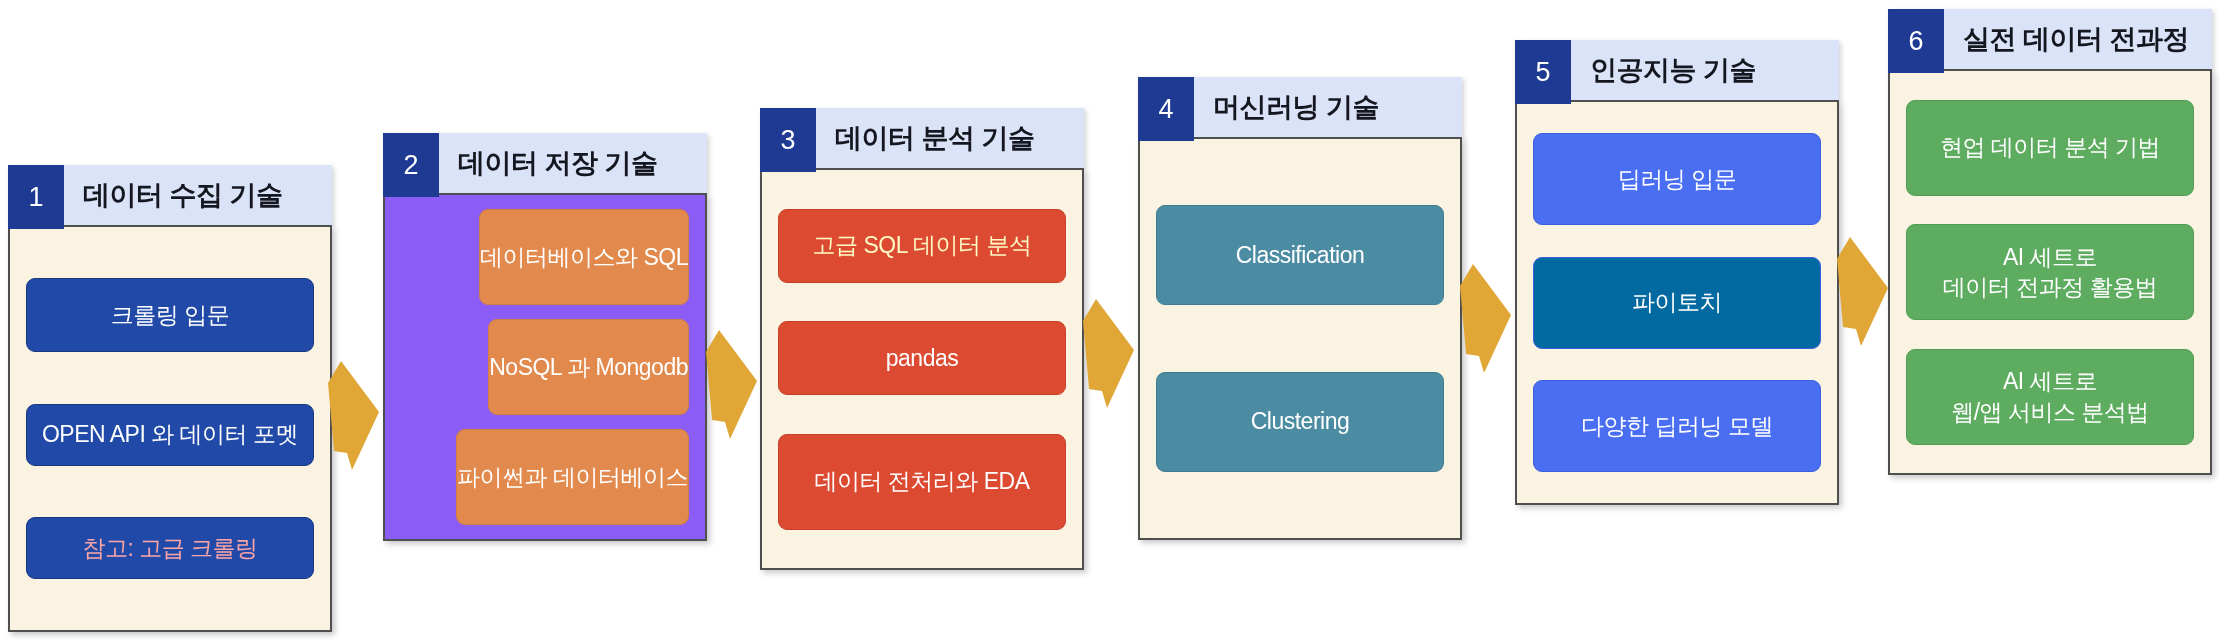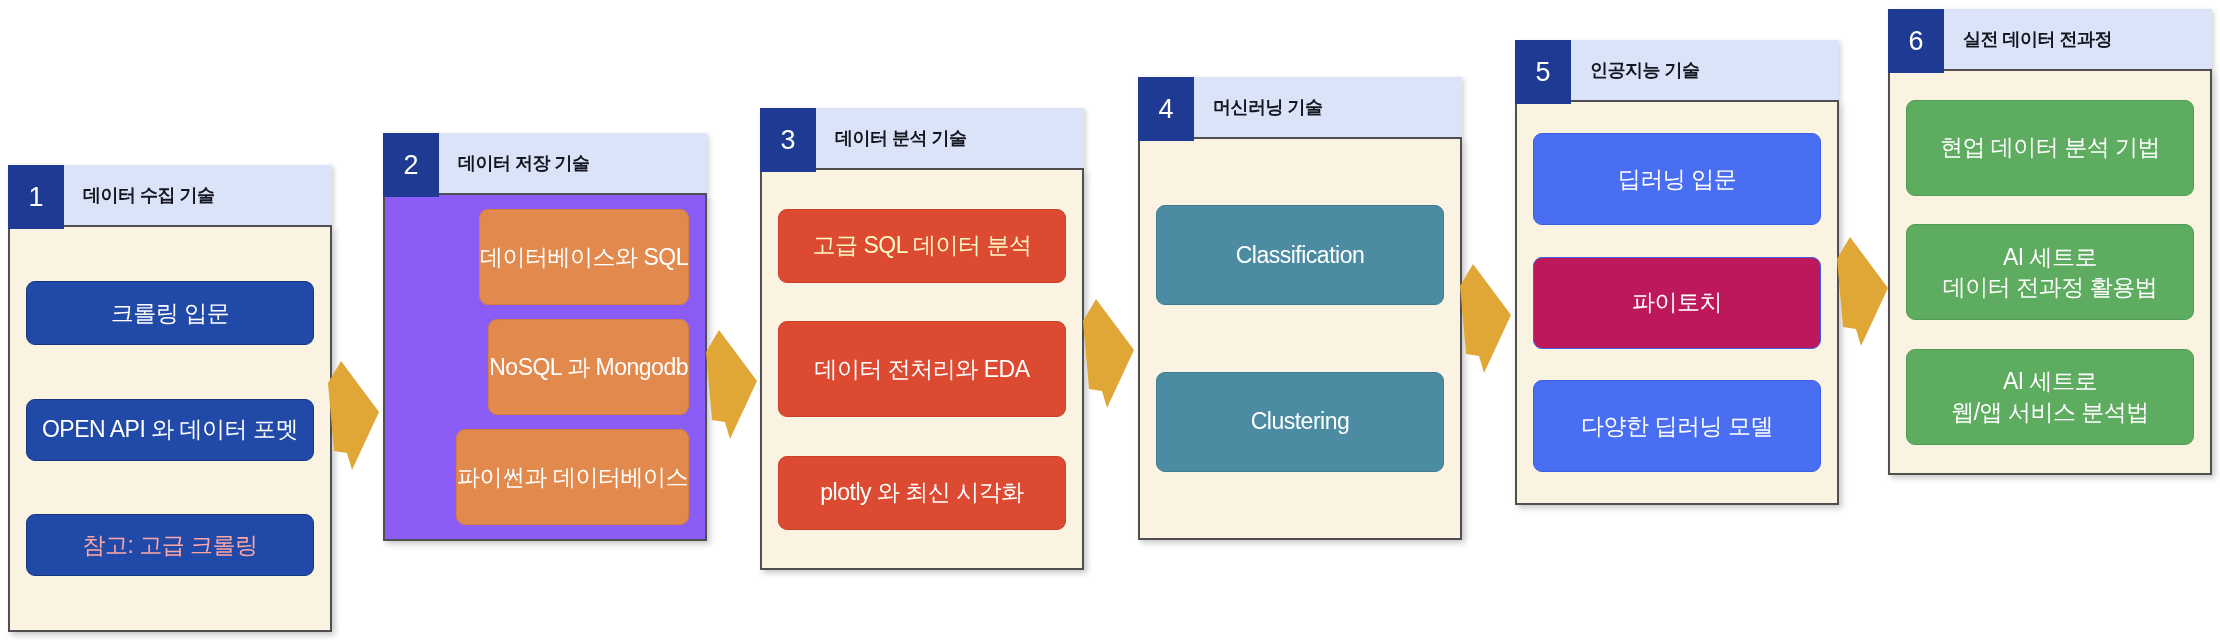--- a/index.html
+++ b/index.html
@@ -20,21 +20,21 @@
     width:56px;height:64px;
     color:#ffffff;
     display:flex;align-items:center;justify-content:center;
     font-size:27px;font-weight:500;
   }
   .title-bar{
     flex:1;height:60px;
     display:flex;align-items:center;
     padding-left:19px;
     color:#14171f;
-    font-size:18px;font-weight:700;
+    font-size:27px;font-weight:700;
     letter-spacing:-0.5px;
   }
   .panel-body{
     border:2px solid #4f4f4f;
     display:flex;flex-direction:column;
     justify-content:space-evenly;
     padding:0 16px;
     box-shadow:3px 3px 6px rgba(0,0,0,0.22);
   }
   .course-item{
@@ -52,21 +52,21 @@
 </head>
 <body>
 
 <div id="canvas">
     <div class="panel" style="left: 8px; top: 165px;">
       <div class="panel-header">
         <div class="num-box" style="background: rgb(30, 58, 147);">1</div>
         <div class="title-bar" style="background: rgb(219, 227, 248); color: rgb(20, 23, 31);">데이터 수집 기술</div>
       </div>
       <div class="panel-body" style="height: 407px; background: rgb(250, 243, 225); border-color: rgb(79, 79, 79);">
-        <div class="course-item" style="height: 64px; background: rgb(33, 73, 168); border: 1px solid rgb(23, 55, 127); color: rgb(255, 255, 255);">크롤링 입문</div>
+        <div class="course-item" style="height: 74px; background: rgb(33, 73, 168); border: 1px solid rgb(23, 55, 127); color: rgb(255, 255, 255);">크롤링 입문</div>
         <div class="course-item" style="height: 62px; background: rgb(33, 73, 168); border: 1px solid rgb(23, 55, 127); color: rgb(255, 255, 255);">OPEN API 와 데이터 포멧</div>
         <div class="course-item" style="height: 62px; background: rgb(33, 73, 168); border: 1px solid rgb(23, 55, 127); color: #fca5a5;">참고: 고급 크롤링</div>
       </div>
     </div>
     <div class="panel" style="left: 383px; top: 133px;">
       <div class="panel-header">
         <div class="num-box" style="background: rgb(30, 58, 147);">2</div>
         <div class="title-bar" style="background: rgb(219, 227, 248); color: rgb(20, 23, 31);">데이터 저장 기술</div>
       </div>
       <div class="panel-body" style="height: 348px; background: #8b5cf6; border-color: rgb(79, 79, 79); align-items: flex-end;">
@@ -75,42 +75,42 @@
         <div class="course-item" style="height: 96px; background: rgb(226, 138, 77); border: 1px solid rgb(213, 127, 63); color: rgb(255, 255, 255);">파이썬과 데이터베이스</div>
       </div>
     </div>
     <div class="panel" style="left: 760px; top: 108px;">
       <div class="panel-header">
         <div class="num-box" style="background: rgb(30, 58, 147);">3</div>
         <div class="title-bar" style="background: rgb(219, 227, 248); color: rgb(20, 23, 31);">데이터 분석 기술</div>
       </div>
       <div class="panel-body" style="height: 402px; background: rgb(250, 243, 225); border-color: rgb(79, 79, 79);">
         <div class="course-item" style="height: 74px; background: rgb(219, 74, 49); border: 1px solid rgb(201, 63, 40); color: #fef9c3;">고급 SQL 데이터 분석</div>
+        <div class="course-item" style="height: 74px; background: rgb(219, 74, 49); border: 1px solid rgb(201, 63, 40); color: rgb(255, 255, 255);">pandas</div>
         <div class="course-item" style="height: 96px; background: rgb(219, 74, 49); border: 1px solid rgb(201, 63, 40); color: rgb(255, 255, 255);">데이터 전처리와 EDA</div>
-        <div class="course-item" style="height: 74px; background: rgb(219, 74, 49); border: 1px solid rgb(201, 63, 40); color: rgb(255, 255, 255);">plotly 와 최신 시각화</div>
       </div>
     </div>
     <div class="panel" style="left: 1138px; top: 77px;">
       <div class="panel-header">
         <div class="num-box" style="background: rgb(30, 58, 147);">4</div>
         <div class="title-bar" style="background: rgb(219, 227, 248); color: rgb(20, 23, 31);">머신러닝 기술</div>
       </div>
       <div class="panel-body" style="height: 403px; background: rgb(250, 243, 225); border-color: rgb(79, 79, 79);">
         <div class="course-item" style="height: 100px; background: rgb(75, 140, 163); border: 1px solid rgb(63, 124, 146); color: rgb(255, 255, 255);">Classification</div>
         <div class="course-item" style="height: 100px; background: rgb(75, 140, 163); border: 1px solid rgb(63, 124, 146); color: rgb(255, 255, 255);">Clustering</div>
       </div>
     </div>
     <div class="panel" style="left: 1515px; top: 40px;">
       <div class="panel-header">
         <div class="num-box" style="background: rgb(30, 58, 147);">5</div>
         <div class="title-bar" style="background: rgb(219, 227, 248); color: rgb(20, 23, 31);">인공지능 기술</div>
       </div>
       <div class="panel-body" style="height: 405px; background: rgb(250, 243, 225); border-color: rgb(79, 79, 79);">
         <div class="course-item" style="height: 92px; background: rgb(74, 110, 242); border: 1px solid rgb(60, 95, 224); color: rgb(255, 255, 255);">딥러닝 입문</div>
-        <div class="course-item" style="height: 92px; background: #be185d; border: 1px solid rgb(60, 95, 224); color: rgb(255, 255, 255);">파이토치</div>
+        <div class="course-item" style="height: 92px; background: #0369a1; border: 1px solid rgb(60, 95, 224); color: rgb(255, 255, 255);">파이토치</div>
         <div class="course-item" style="height: 92px; background: rgb(74, 110, 242); border: 1px solid rgb(60, 95, 224); color: rgb(255, 255, 255);">다양한 딥러닝 모델</div>
       </div>
     </div>
     <div class="panel" style="left: 1888px; top: 9px;">
       <div class="panel-header">
         <div class="num-box" style="background: rgb(30, 58, 147);">6</div>
         <div class="title-bar" style="background: rgb(219, 227, 248); color: rgb(20, 23, 31);">실전 데이터 전과정</div>
       </div>
       <div class="panel-body" style="height: 406px; background: rgb(250, 243, 225); border-color: rgb(79, 79, 79);">
         <div class="course-item" style="height: 96px; background: rgb(94, 172, 96); border: 1px solid rgb(79, 156, 82); color: rgb(255, 255, 255);">현업 데이터 분석 기법</div>

